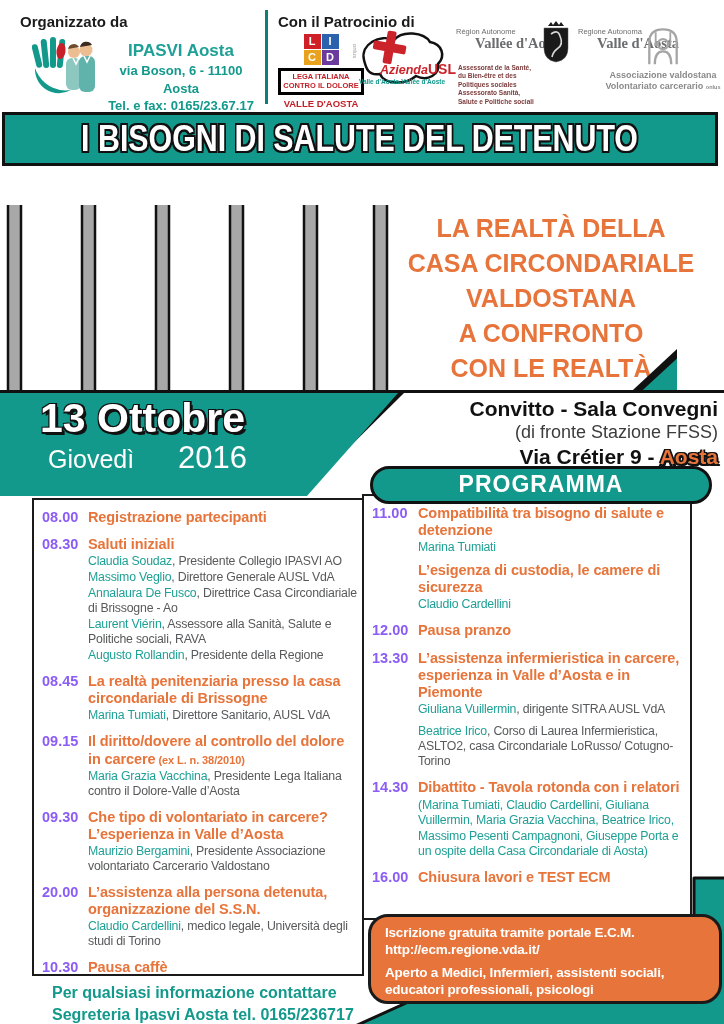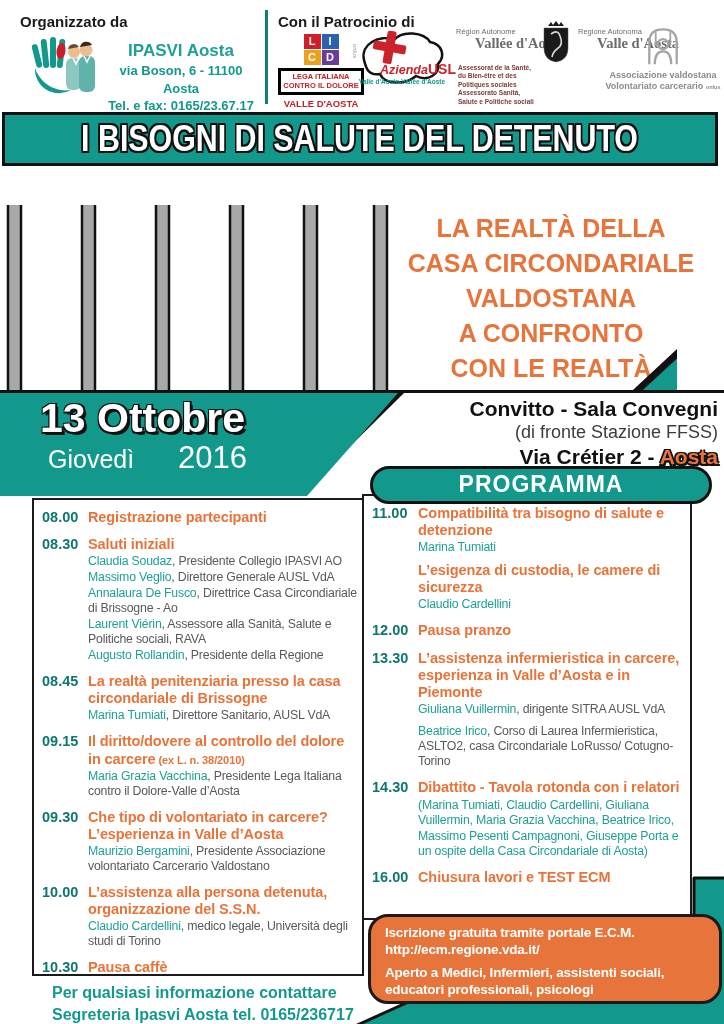--- a/index.html
+++ b/index.html
@@ -84,21 +84,21 @@
   #prog-pill{position:absolute;left:370px;top:466px;width:342px;height:38px;background:#13998C;
              border:3px solid #111;box-sizing:border-box;border-radius:22px;text-align:center;z-index:5;}
   #prog-pill span{font-size:23px;font-weight:bold;color:#fff;line-height:31px;letter-spacing:1px;}
 
   
   .prog-box{position:absolute;background:#fff;border:2px solid #1a1a1a;box-sizing:border-box;
             padding:9px 4px 0 8px;}
   #left-box{left:32px;top:498px;width:332px;height:478px;}
   #right-box{left:362px;top:494px;width:330px;height:426px;}
   .entry{display:flex;margin-bottom:10px;}
-  .tm{flex:0 0 46px;color:#0f766e;font-weight:bold;font-size:14.5px;line-height:1.18;}
+  .tm{flex:0 0 46px;color:#8b5cf6;font-weight:bold;font-size:14.5px;line-height:1.18;}
   .body{flex:1;min-width:0;}
   .blk-title{color:#E7743A;font-weight:bold;font-size:14.5px;line-height:1.18;letter-spacing:-0.1px;}
   .blk-title .sm{font-size:11px;}
   .blk-speaker{font-size:12.3px;line-height:1.22;color:#58595B;margin-top:1px;letter-spacing:-0.2px;}
   .nm{color:#1FA096;}
   .blk-note{font-size:12.3px;color:#1FA096;line-height:1.25;margin-top:2px;letter-spacing:-0.2px;}
   .gap{margin-top:7px;}
 
   
   #footer-info{position:absolute;left:52px;top:982px;font-size:16px;font-weight:bold;color:#13998C;line-height:1.35;}
@@ -253,21 +253,21 @@
     <div id="date-black"></div>
     <div id="date-teal">
       <div id="date-dm">13 Ottobre</div>
       <div id="date-wd">Giovedì</div>
       <div id="date-yr">2016</div>
     </div>
     <div id="venue">
       <div class="v1">Convitto - Sala Convegni</div>
       <div class="v2">(di fronte Stazione FFSS)</div>
       <div class="v3">
-        <span>Via Crétier 2 - </span><span class="city">Aosta</span>
+        <span>Via Crétier 9 - </span><span class="city">Aosta</span>
       </div>
     </div>
   </div>
 
   <div id="prog-pill">
     <span>PROGRAMMA</span>
   </div>
 
   <div id="left-box" class="prog-box">
     <div id="left-entries">
@@ -303,21 +303,21 @@
           </div>
         </div>
         <div class="entry">
           <div class="tm">09.30</div>
           <div class="body">
             <div class="blk-title">Che tipo di volontariato in carcere? L’esperienza in Valle d’Aosta</div>
             <div class="blk-speaker"><span class="nm">Maurizio Bergamini</span><span class="rest">, Presidente Associazione volontariato Carcerario Valdostano</span></div>
           </div>
         </div>
         <div class="entry">
-          <div class="tm">10.00</div>
+          <div class="tm">20.00</div>
           <div class="body">
             <div class="blk-title">L’assistenza alla persona detenuta, organizzazione del S.S.N.</div>
             <div class="blk-speaker"><span class="nm">Claudio Cardellini</span><span class="rest">, medico legale, Università degli studi di Torino</span></div>
           </div>
         </div>
         <div class="entry">
           <div class="tm">10.30</div>
           <div class="body">
             <div class="blk-title">Pausa caffè</div>
           </div>

